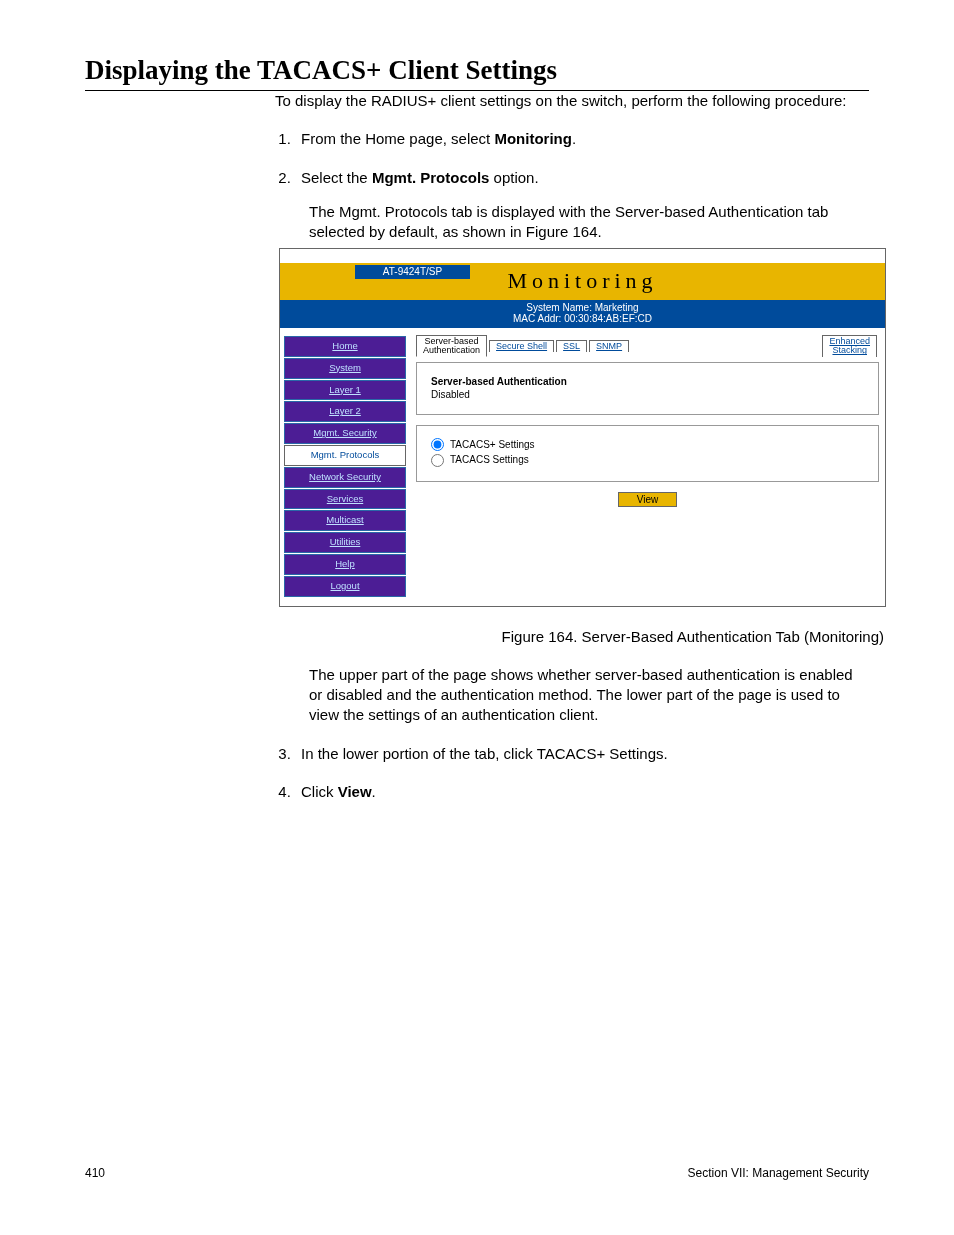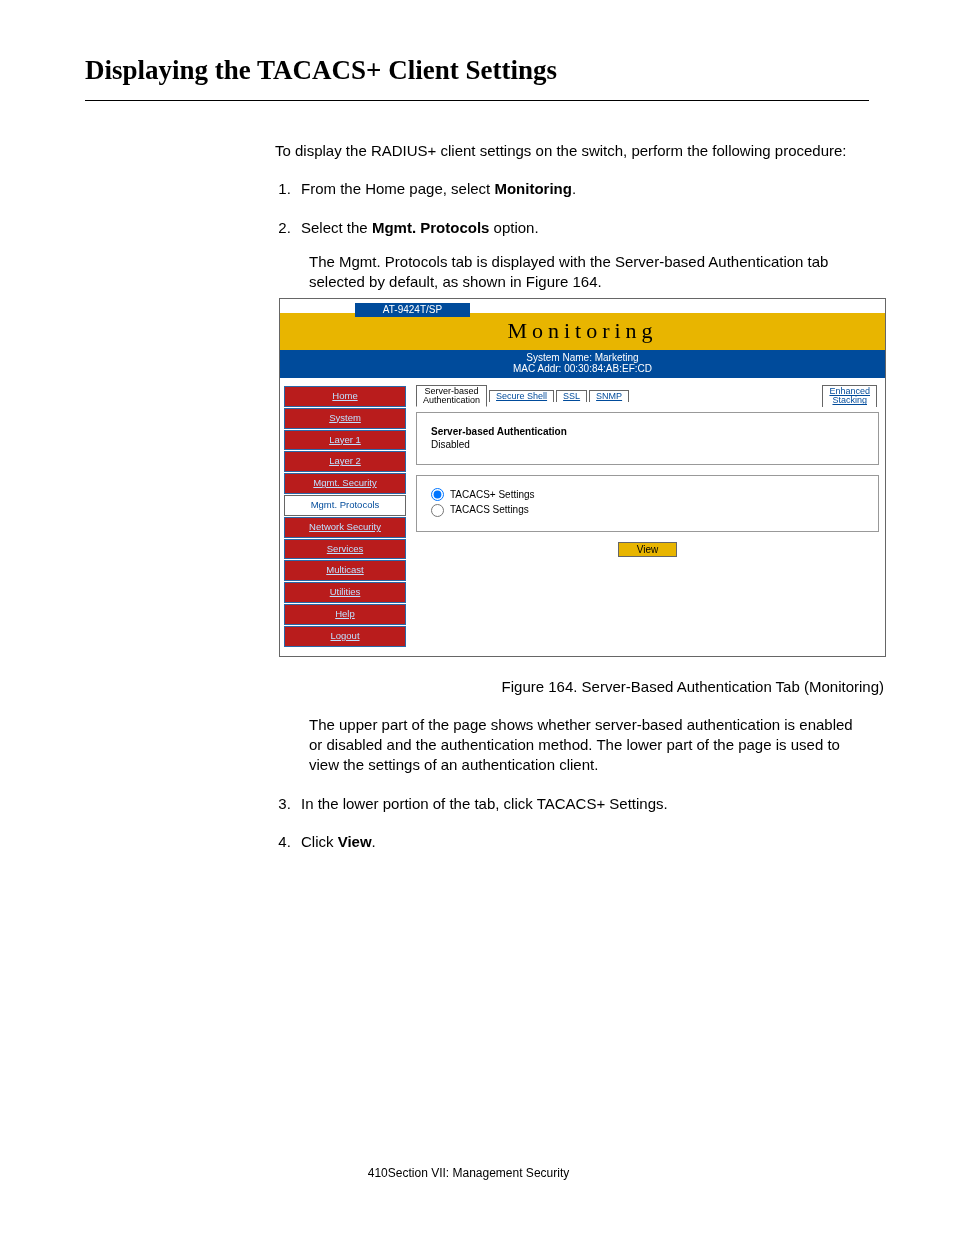--- a/index.html
+++ b/index.html
@@ -18,22 +18,21 @@
   }
   .chapter-header {
     font-size: 12px;
     margin-bottom: 50px;
   }
   .section-title {
     font-family: "Times New Roman", Times, serif;
     font-size: 27px;
     font-weight: bold;
     border-bottom: 1px solid #000;
-    padding-bottom: 14px;
-    margin-bottom: 40px;
+    padding-bottom: 4px;
   }
   .body-block {
     margin-left: 190px;
     font-size: 15px;
     line-height: 1.35;
   }
   .intro-p { margin-bottom: 18px; }
   ol.steps { padding-left: 20px; margin: 0; }
   ol.steps li { margin-bottom: 18px; padding-left: 6px; }
   .step-sub { margin-top: 14px; margin-left: 8px; }
@@ -49,21 +48,21 @@
   }
   .fig-inner { display: flex; flex-direction: column; }
   .model-row {
     background: #fff;
     height: 14px;
     position: relative;
   }
   .model-tab {
     position: absolute;
     left: 75px;
-    top: 4px;
+    top: 16px;
     height: 14px;
     line-height: 14px;
     width: 115px;
     background: #004b9b;
     color: #fff;
     text-align: center;
     font-size: 10px;
   }
   .title-bar {
     background: #e8b500;
@@ -88,21 +87,21 @@
     display: flex;
     align-items: flex-start;
   }
   .nav-col {
     width: 132px;
     flex-shrink: 0;
     padding: 8px 6px 8px 4px;
     box-sizing: border-box;
   }
   .nav-item {
-    background: #b91c1c;
+    background: #4c1d95;
     color: #bfe0ff;
     font-size: 9.5px;
     text-align: center;
     padding: 3px 0;
     margin-bottom: 1px;
     border: 1px solid #2a68a8;
     text-decoration: underline;
     cursor: pointer;
   }
   .nav-item.active {
@@ -179,24 +178,24 @@
 
   .figure-caption {
     text-align: right;
     font-size: 15px;
     margin: 18px 0 18px -22px;
     width: 605px;
   }
   .footer {
     position: absolute;
     bottom: 55px;
-    left: 68px;
+    left: 85px;
     right: 85px;
     display: flex;
-    justify-content: center;
+    justify-content: space-between;
     font-size: 12px;
   }
 </style>
 </head>
 <body>
 
 <div class="page">
 
   <div class="section-title">Displaying the TACACS+ Client Settings</div>
 

